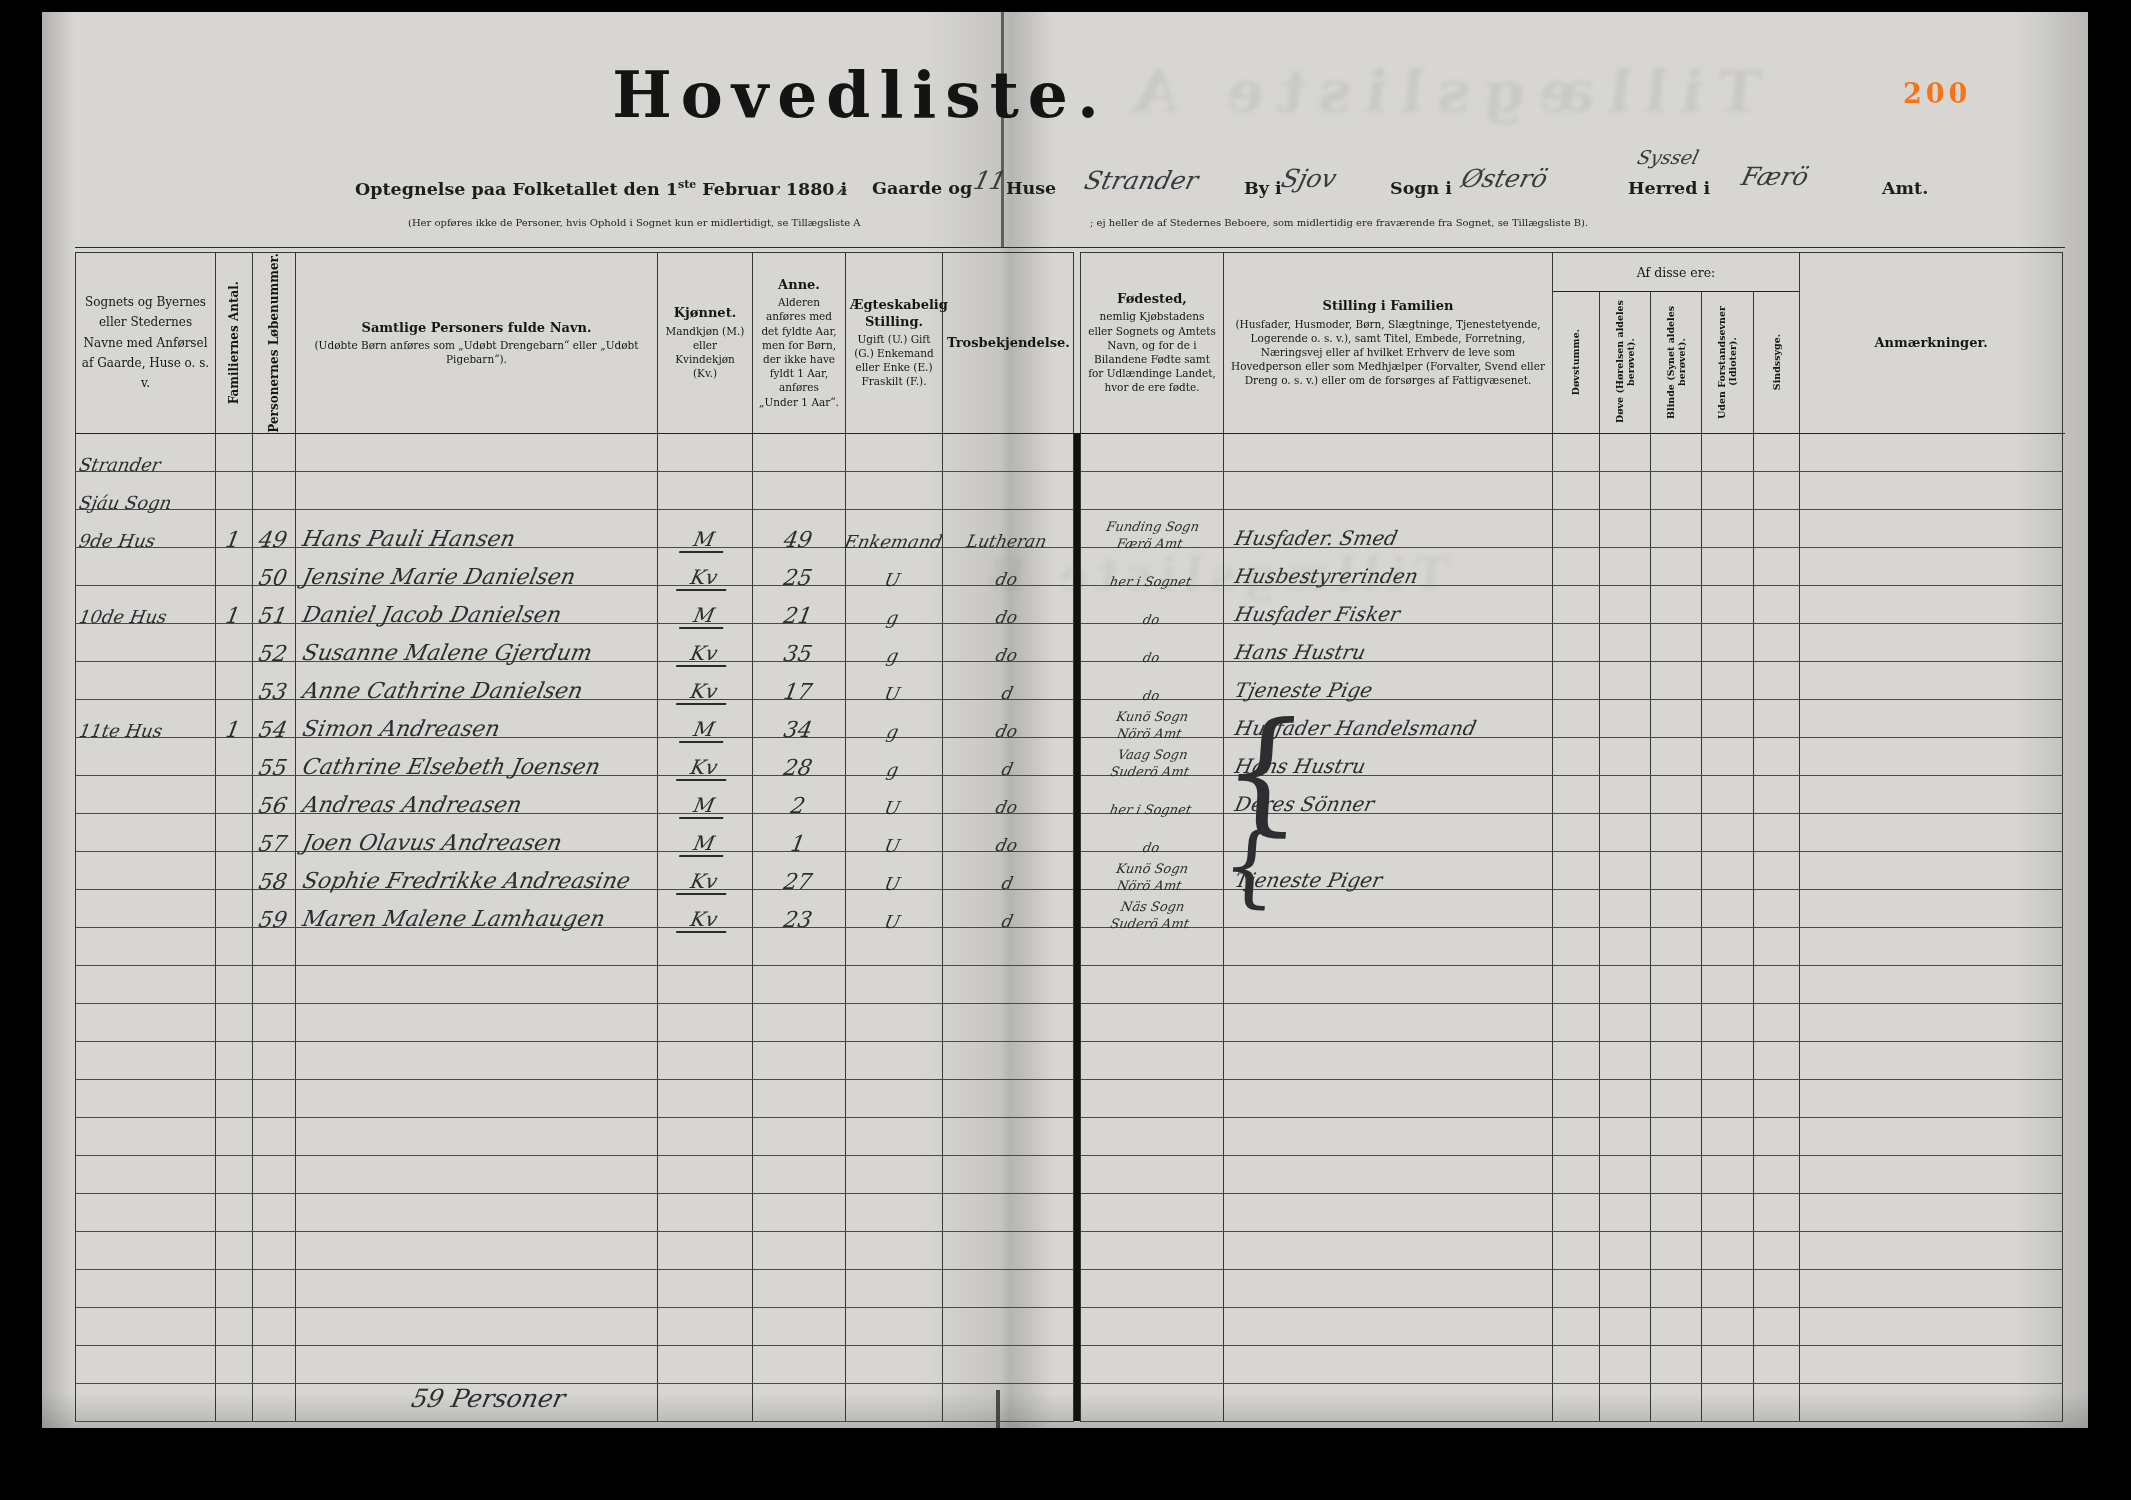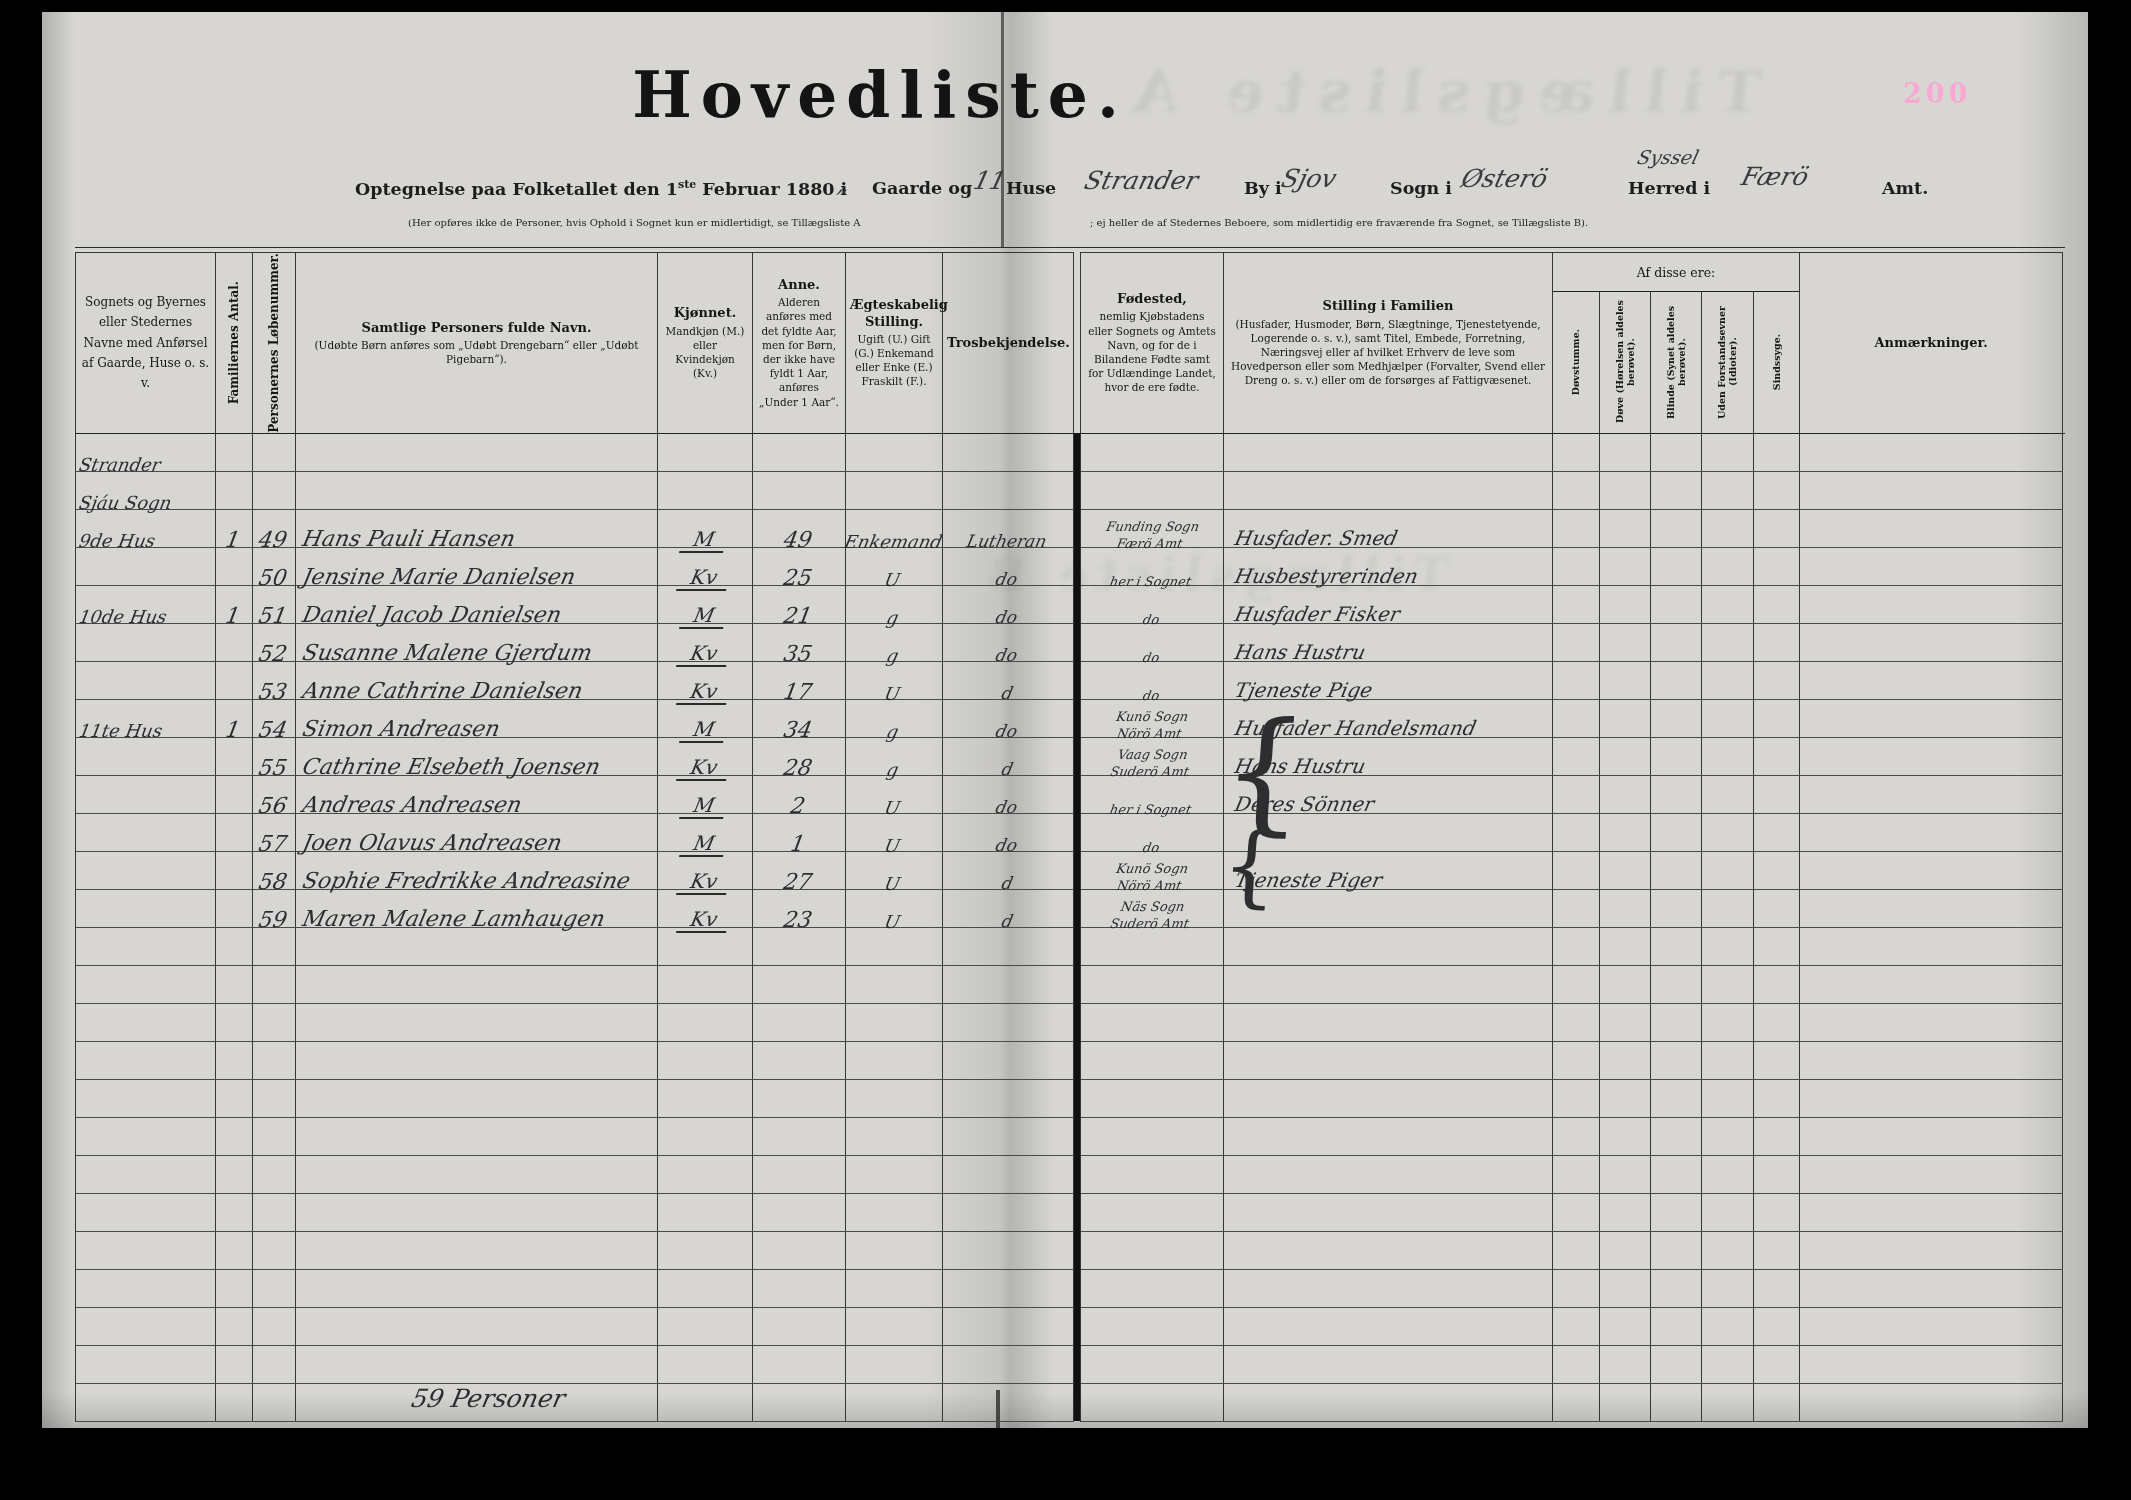--- a/index.html
+++ b/index.html
@@ -17,24 +17,24 @@
   #fold-top{left:1001px;top:12px;width:3px;height:236px;opacity:.65;}
   #fold-bottom{left:996px;top:1390px;width:4px;height:38px;opacity:.8;}
 
   
   .ghost{position:absolute;color:#7b7b78;transform:scaleX(-1) skewX(6deg);
          filter:blur(2px);font-weight:bold;pointer-events:none;}
   #ghost-top{left:1120px;top:58px;font-size:58px;letter-spacing:14px;opacity:.14;}
   #ghost-mid{left:980px;top:548px;font-size:46px;letter-spacing:8px;opacity:.10;}
 
   
-  #title{position:absolute;left:560px;top:58px;width:640px;text-align:center;
+  #title{position:absolute;left:540px;top:58px;width:640px;text-align:center;
          font-size:63px;font-weight:bold;letter-spacing:9px;color:#141414;}
   #pagenum{position:absolute;left:1903px;top:78px;font-size:27px;font-weight:bold;
-           letter-spacing:4px;color:#f9a8d4;}
+           letter-spacing:4px;color:#f97316;}
 
   
   .pr{position:absolute;font-size:17.5px;font-weight:bold;color:#1d1d1d;white-space:nowrap;}
   .pr sup{font-size:11px;}
   .hw{font-family:"DejaVu Serif","Liberation Serif",serif;font-style:italic;color:#2d2d31;
       display:inline-block;transform:skewX(-10deg);}
   .hw1{position:absolute;font-style:italic;font-size:25px;color:#3a3a3e;white-space:nowrap;
        transform:skewX(-14deg);}
   #i-a{left:355px;top:178px;} #i-q{left:838px;top:172px;font-size:22px;}
   #i-g{left:872px;top:178px;text-align:right;} #i-hc{left:974px;top:166px;}

